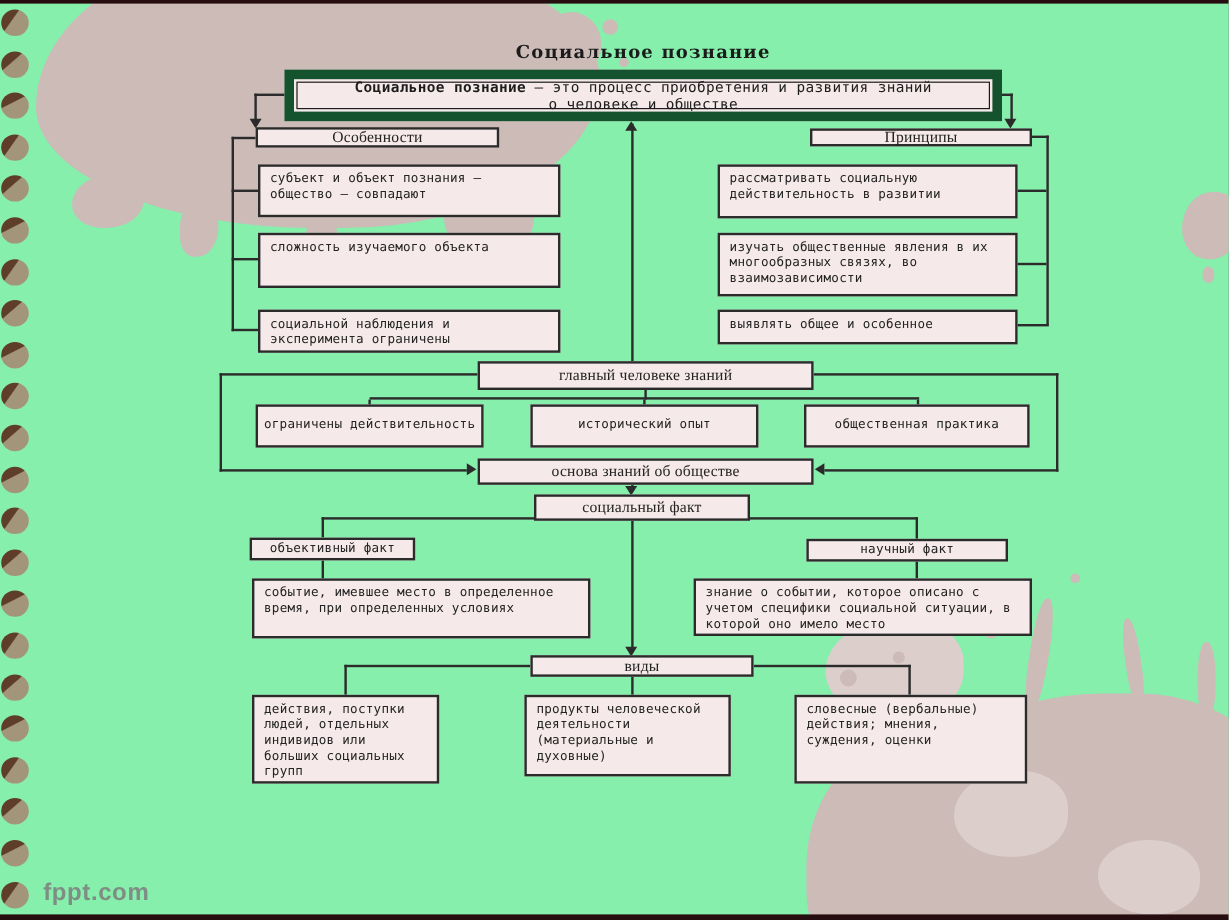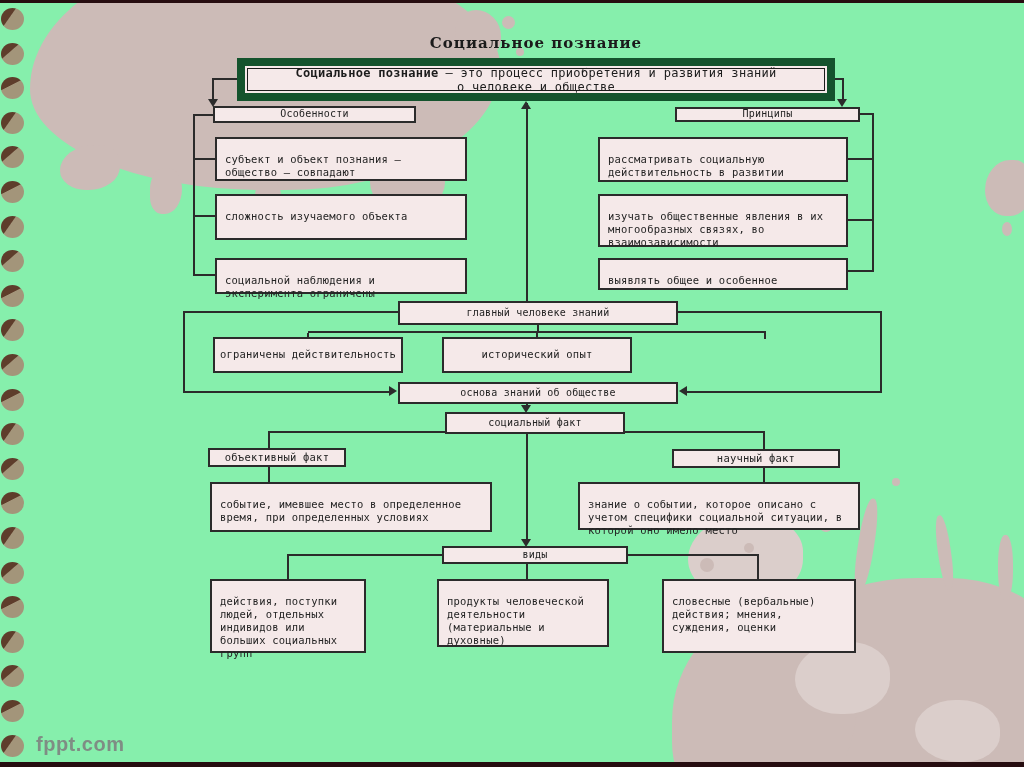--- a/index.html
+++ b/index.html
@@ -3,23 +3,23 @@
 <meta charset="utf-8">
 <style>
   html,body{margin:0;padding:0;background:#888;}
   .slide{position:relative;width:1024px;height:767px;background:#86efac;overflow:hidden;
          font-family:"DejaVu Sans Mono",monospace;}
   .strip{position:absolute;left:0;width:1024px;background:#260d10;}
   .blob{position:absolute;background:#ccbbb7;}
   .blob.light{background:#dbcecb;}
   .box{position:absolute;box-sizing:border-box;border:2px solid #2b2b2b;background:#f5e9e9;
        color:#232323;font-size:10.5px;line-height:1.24;letter-spacing:.2px;}
-  .box.fill{padding:14px 8px;text-align:left;}
+  .box.fill{padding:4px 8px;text-align:left;}
   .box.center{display:flex;align-items:center;justify-content:center;text-align:center;}
-  .box.hdr{font-size:10px;}
+  .box.hdr{font-size:13px;font-family:Liberation Serif, serif;}
   .defbox{position:absolute;box-sizing:border-box;border:8px solid #14532d;background:#f5e9e9;padding:2px;}
   .defbox-inner{box-sizing:border-box;border:1px solid #1c1c1c;height:100%;display:flex;
        flex-direction:column;align-items:center;justify-content:center;font-size:12px;
        letter-spacing:.3px;color:#1c1c1c;}
   .defline1 span{margin-left:7px;}
   .hl,.vl{position:absolute;background:#2b2b2b;}
   .arr{position:absolute;width:0;height:0;}
   .arr.down{border-left:5px solid transparent;border-right:5px solid transparent;border-top:8px solid #2b2b2b;}
   .arr.up{border-left:5px solid transparent;border-right:5px solid transparent;border-bottom:8px solid #2b2b2b;}
   .arr.right{border-top:5px solid transparent;border-bottom:5px solid transparent;border-left:8px solid #2b2b2b;}
@@ -157,20 +157,21 @@
   <div class="box fill" style="left:215px;top:258px;width:252px;height:36px;">социальной наблюдения и эксперимента ограничены</div>
 
   <div class="box center hdr" style="left:675px;top:107px;width:185px;height:15px;">Принципы</div>
   <div class="box fill" style="left:598px;top:137px;width:250px;height:45px;">рассматривать социальную действительность в развитии</div>
   <div class="box fill" style="left:598px;top:194px;width:250px;height:53px;">изучать общественные явления в их многообразных связях, во взаимозависимости</div>
   <div class="box fill" style="left:598px;top:258px;width:250px;height:29px;">выявлять общее и особенное</div>
 
   <div class="box center hdr" style="left:398px;top:301px;width:280px;height:24px;">главный человеке знаний</div>
   <div class="box center" style="left:213px;top:337px;width:190px;height:36px;">ограничены действительность</div>
   <div class="box center" style="left:442px;top:337px;width:190px;height:36px;">исторический опыт</div>
+  <div class="box center" style="left:670px;top:337px;width:188px;height:36px;">общественная практика</div>
   <div class="box center hdr" style="left:398px;top:382px;width:280px;height:22px;">основа знаний об обществе</div>
 
   <div class="box center hdr" style="left:445px;top:412px;width:180px;height:22px;">социальный факт</div>
   <div class="box center" style="left:208px;top:448px;width:138px;height:19px;">объективный факт</div>
   <div class="box center" style="left:672px;top:449px;width:168px;height:19px;">научный факт</div>
   <div class="box fill" style="left:210px;top:482px;width:282px;height:50px;">событие, имевшее место в определенное время, при определенных условиях</div>
   <div class="box fill" style="left:578px;top:482px;width:282px;height:48px;">знание о событии, которое описано с учетом специфики социальной ситуации, в которой оно имело место</div>
 
   <div class="box center hdr" style="left:442px;top:546px;width:186px;height:18px;">виды</div>
   <div class="box fill" style="left:210px;top:579px;width:156px;height:74px;">действия, поступки людей, отдельных индивидов или больших социальных групп</div>

